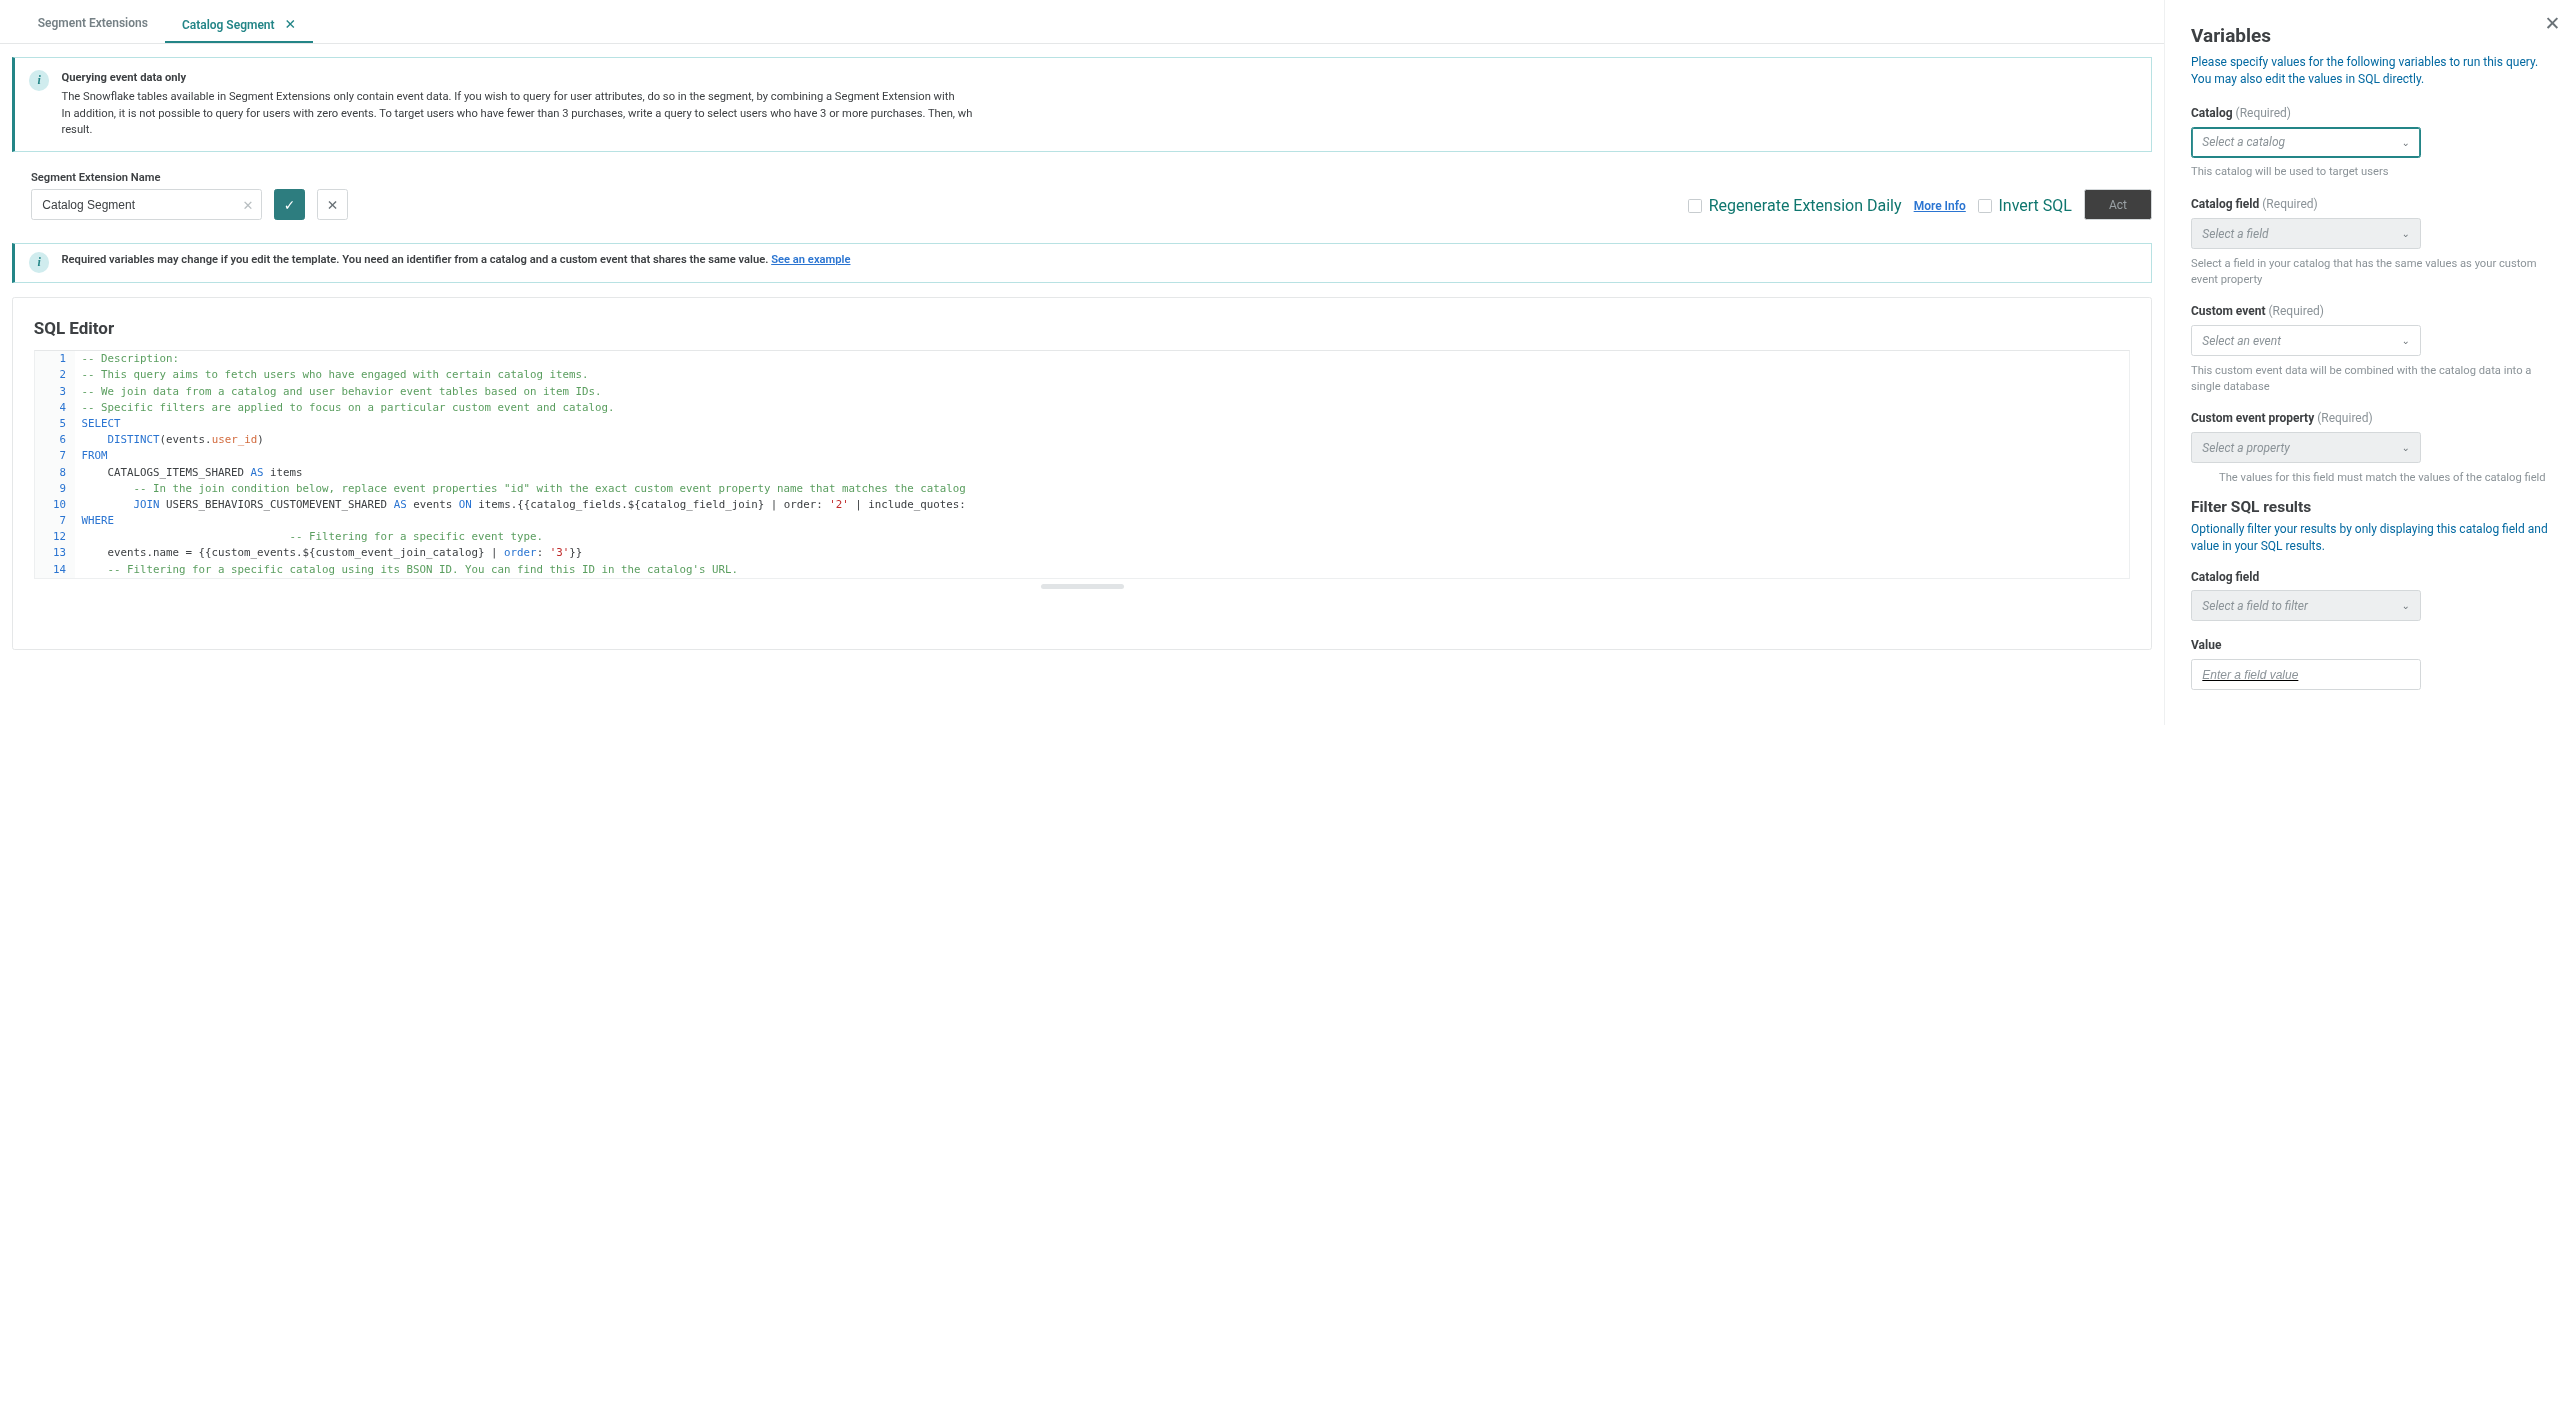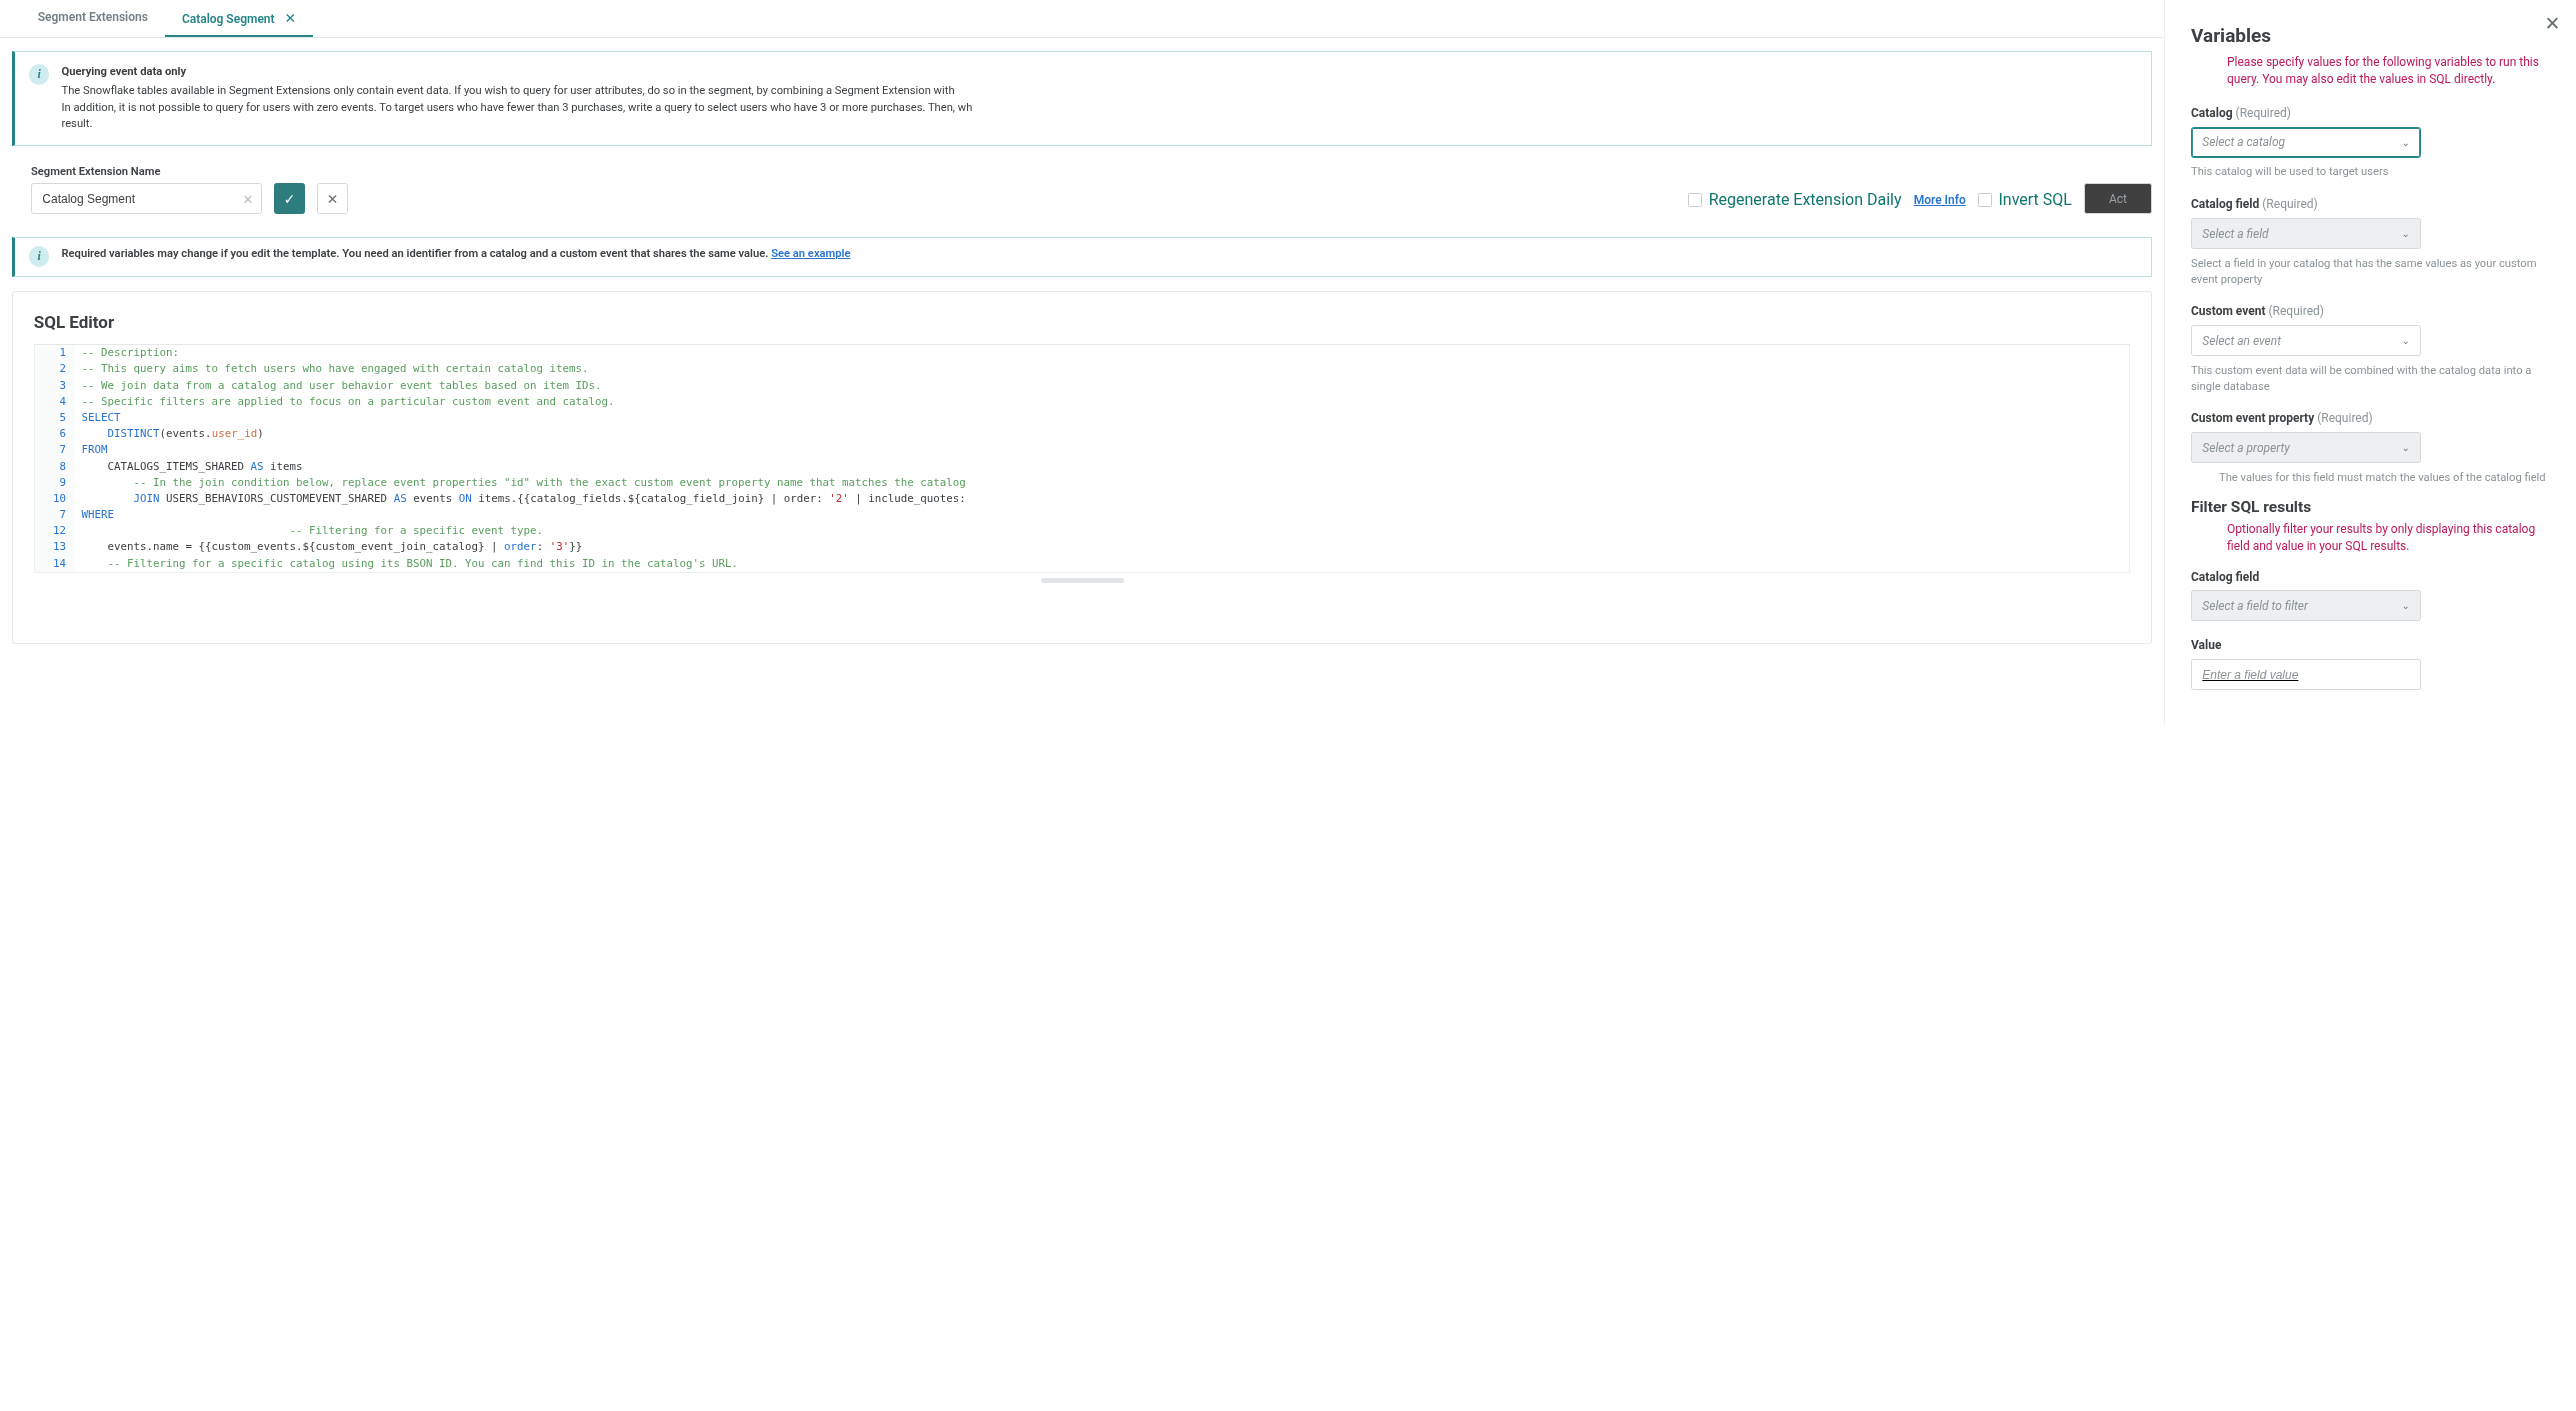--- a/index.html
+++ b/index.html
@@ -1,18 +1,18 @@
 <!DOCTYPE html>
 <html style="font-size:13.8px"><head>
 <meta charset="utf-8">
 <style>
 * { box-sizing: border-box; margin: 0; padding: 0; }
 body { font-family: -apple-system, BlinkMacSystemFont, "Segoe UI", Roboto, sans-serif; font-size: 12px; color: #3d4043; background: #fff; }
 .page { display: flex; width: 100%; }
-.main { flex: 1; padding: 0 0 34px 0; min-width: 0; }
+.main { flex: 1; padding: 0 0 34px 0; min-width: 0; margin-top: 6px; }
 .tabs { display: flex; border-bottom: 0.9px solid #e5e7e8; padding-left: 20.7px; }
 .tab { padding: 10.3px 17px; color: #758085; font-weight: 600; cursor: pointer; position: relative; }
 .tab.active { color: #238587; }
 .tab.active::after { content: ""; position: absolute; bottom: -0.9px; left: 0; right: 0; height: 2.6px; background: #238587; }
 .tab .close { margin-left: 6.9px; color: #238587; font-weight: 400; font-size: 13.8px; }
 .info-box { margin: 13.8px 12px 0 12px; border: 0.9px solid #b8e2e3; border-left: 3.4px solid #238587; background: #fff; padding: 12px 13.8px; display: flex; gap: 12px; align-items: flex-start; }
 .info-icon { width: 20.7px; height: 20.7px; border-radius: 50%; background: #d0ecee; color: #238587; display: flex; align-items: center; justify-content: center; font-style: italic; font-family: Georgia, serif; font-weight: 600; flex-shrink: 0; }
 .info-content { font-size: 11.2px; color: #3d4043; line-height: 1.5; }
 .info-title { font-weight: 700; margin-bottom: 1.7px; }
 .info-box .link { color: #2a74d1; text-decoration: underline; cursor: pointer; }
@@ -37,21 +37,21 @@
 .gutter { width: 40px; text-align: right; padding: 0 8.6px 0 0; color: #2a74d1; user-select: none; line-height: 1.5; background: #fafbfb; }
 .code { flex: 1; padding: 0 6.9px; line-height: 1.5; white-space: pre; }
 .tok-comment { color: #5a9e5f; }
 .tok-kw { color: #2a74d1; }
 .tok-prop { color: #d36d40; }
 .tok-str { color: #c02a2a; }
 .drag-handle { margin: 5.2px auto 0; width: 83px; height: 5.2px; border-radius: 2.6px; background: #e1e4e6; }
 .panel { width: 412px; flex-shrink: 0; border-left: 0.9px solid #eef0f1; padding: 24px 26px 26px 26px; position: relative; }
 .panel-close { position: absolute; top: 12px; right: 15.5px; color: #6b7378; cursor: pointer; font-size: 19px; }
 .panel h2 { font-size: 19px; font-weight: 700; margin-bottom: 6.9px; }
-.panel-sub { font-size: 12px; color: #be185d; line-height: 1.45; margin-bottom: 17px; margin-left: 36px; }
+.panel-sub { font-size: 12px; color: #0369a1; line-height: 1.45; margin-bottom: 17px; }
 .pf-label { font-size: 12px; font-weight: 700; color: #3d4043; margin-bottom: 6.9px; }
 .pf-label .req { font-weight: 400; color: #8b9398; }
 .select { width: 230px; height: 31px; border: 0.9px solid #d4d8da; border-radius: 2.6px; background: #fff; display: flex; align-items: center; justify-content: space-between; padding: 0 10.3px; cursor: pointer; color: #8b9398; font-style: italic; font-size: 12px; margin-bottom: 6.9px; }
 .select.active { border-color: #238587; box-shadow: 0 0 0 0.9px #238587 inset; }
 .select.disabled { background: #edeff0; cursor: default; }
 .select .chev { font-style: normal; color: #6b7378; font-size: 9.5px; }
 .pf-help { font-size: 11.2px; color: #8b9398; line-height: 1.4; margin-bottom: 17px; }
 .pf-help.small-gap { margin-bottom: 12px; margin-left: 28px; }
 .panel h3 { font-size: 15.5px; font-weight: 700; margin-top: 6.9px; margin-bottom: 5.2px; }
 .text-input { width: 230px; height: 31px; border: 0.9px solid #d4d8da; border-radius: 2.6px; padding: 0 10.3px; font-size: 12px; margin-bottom: 8.6px; text-decoration: underline; }

